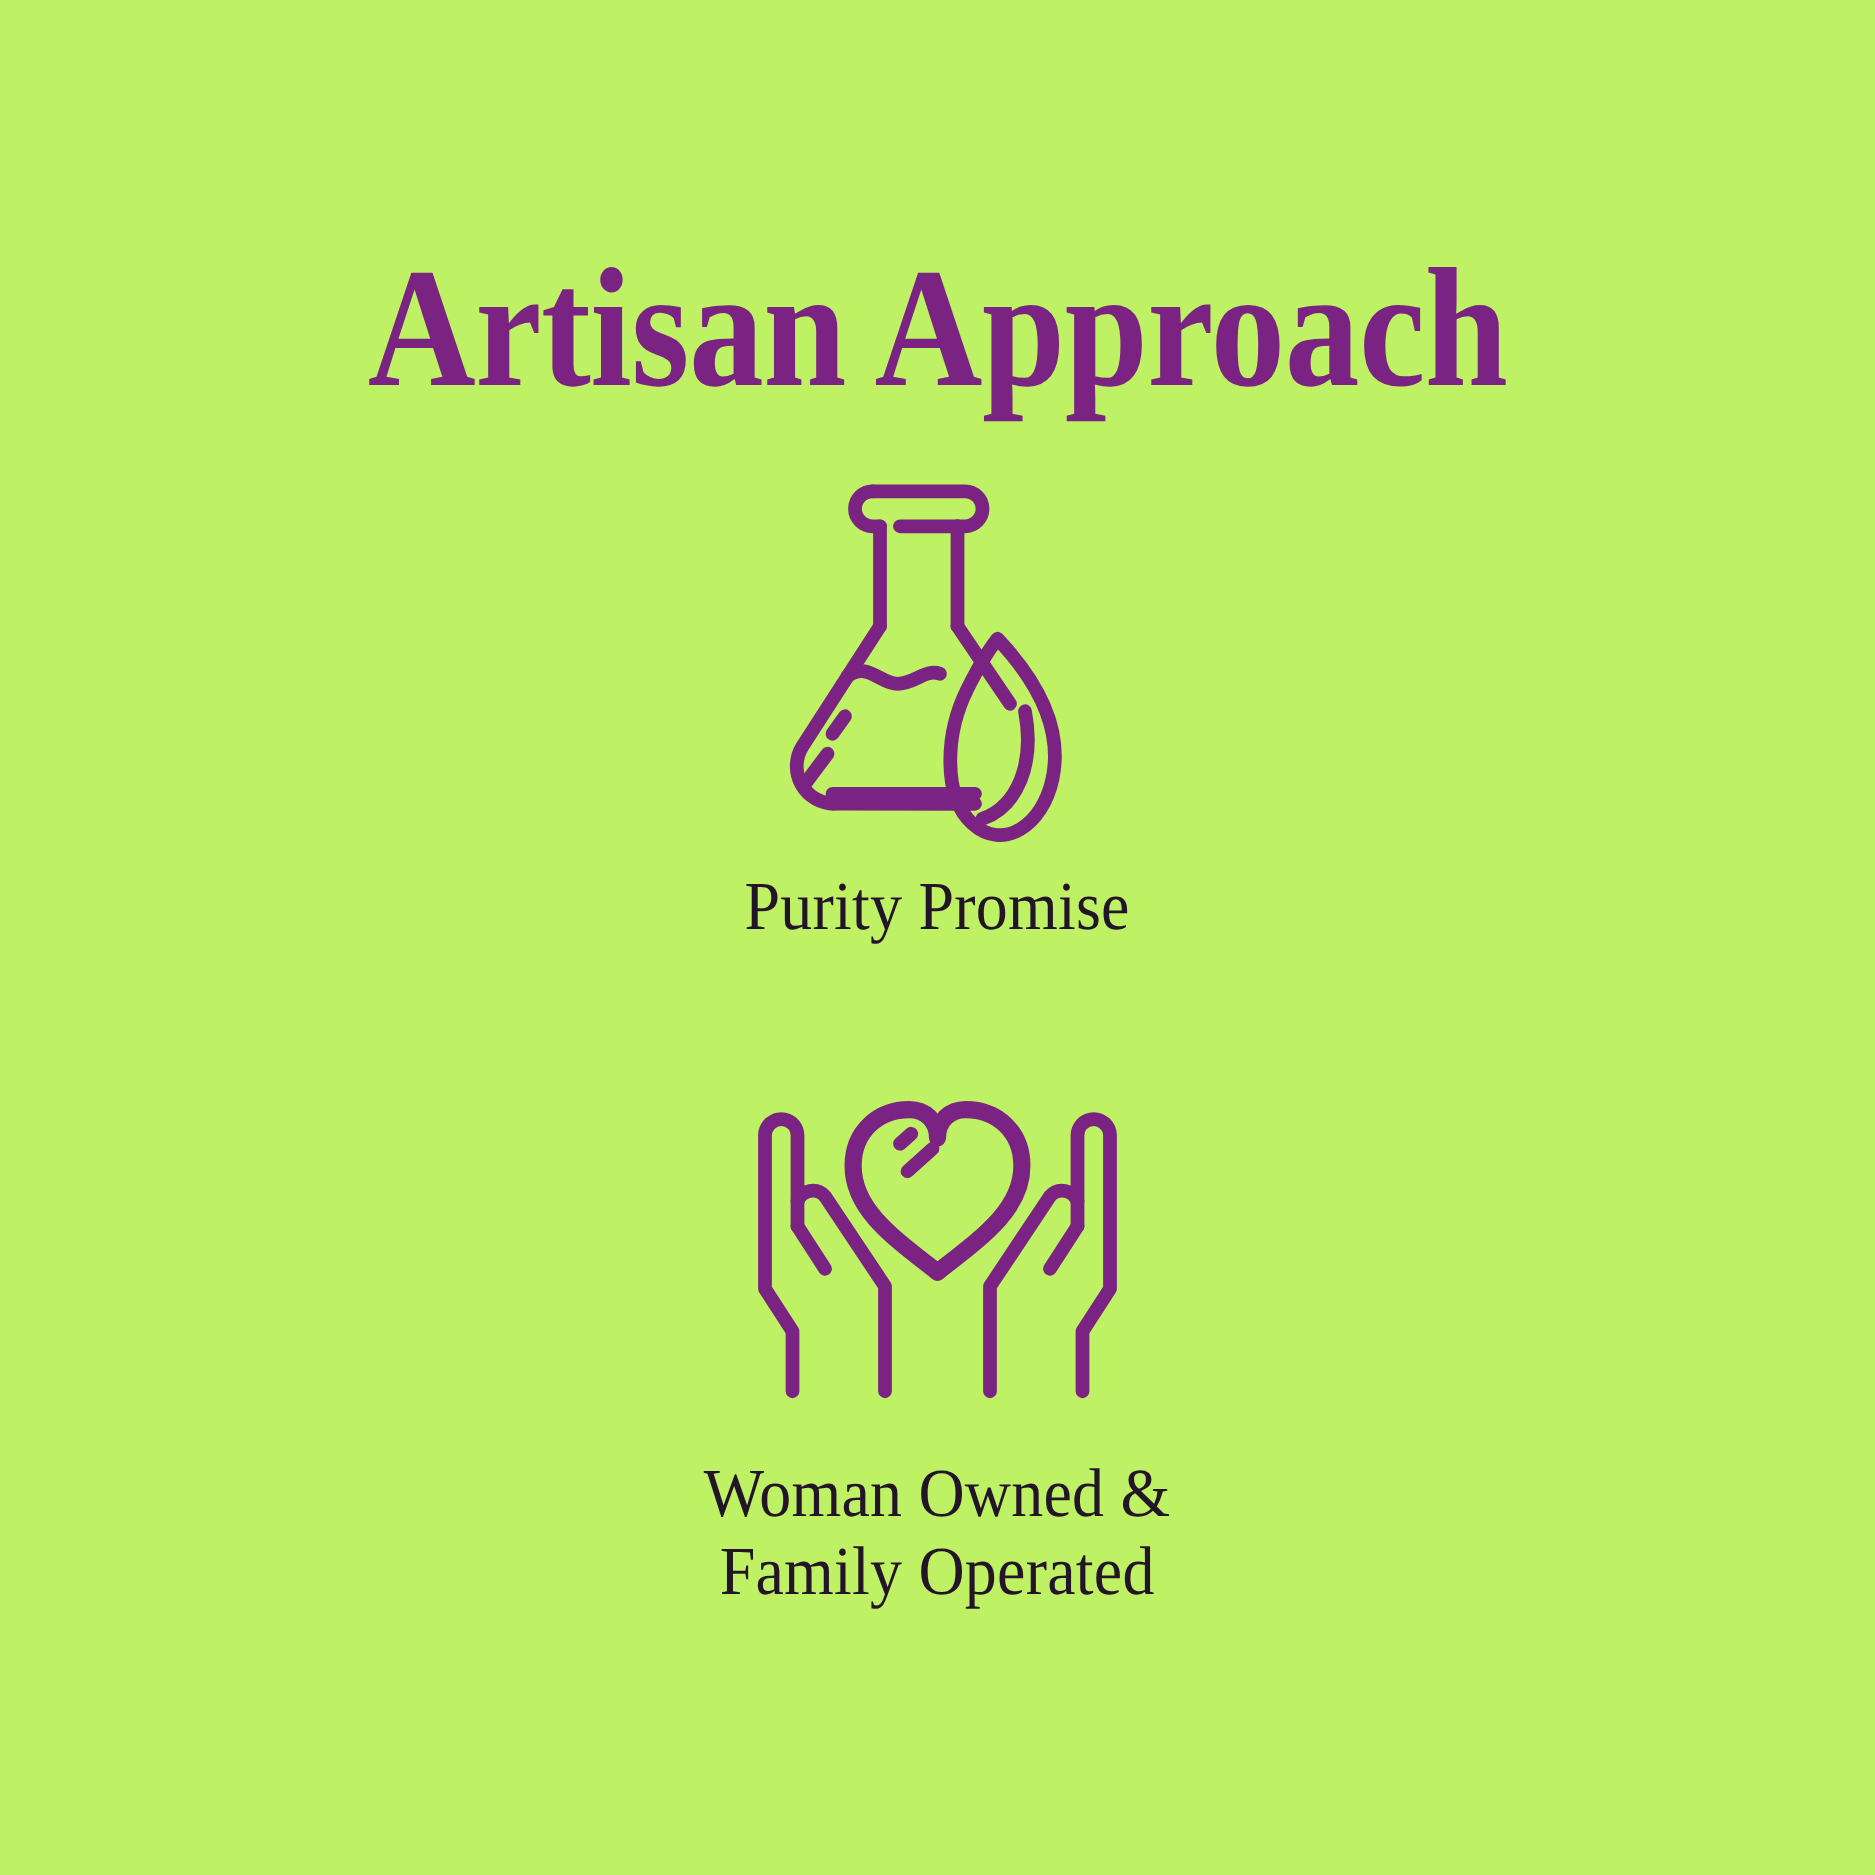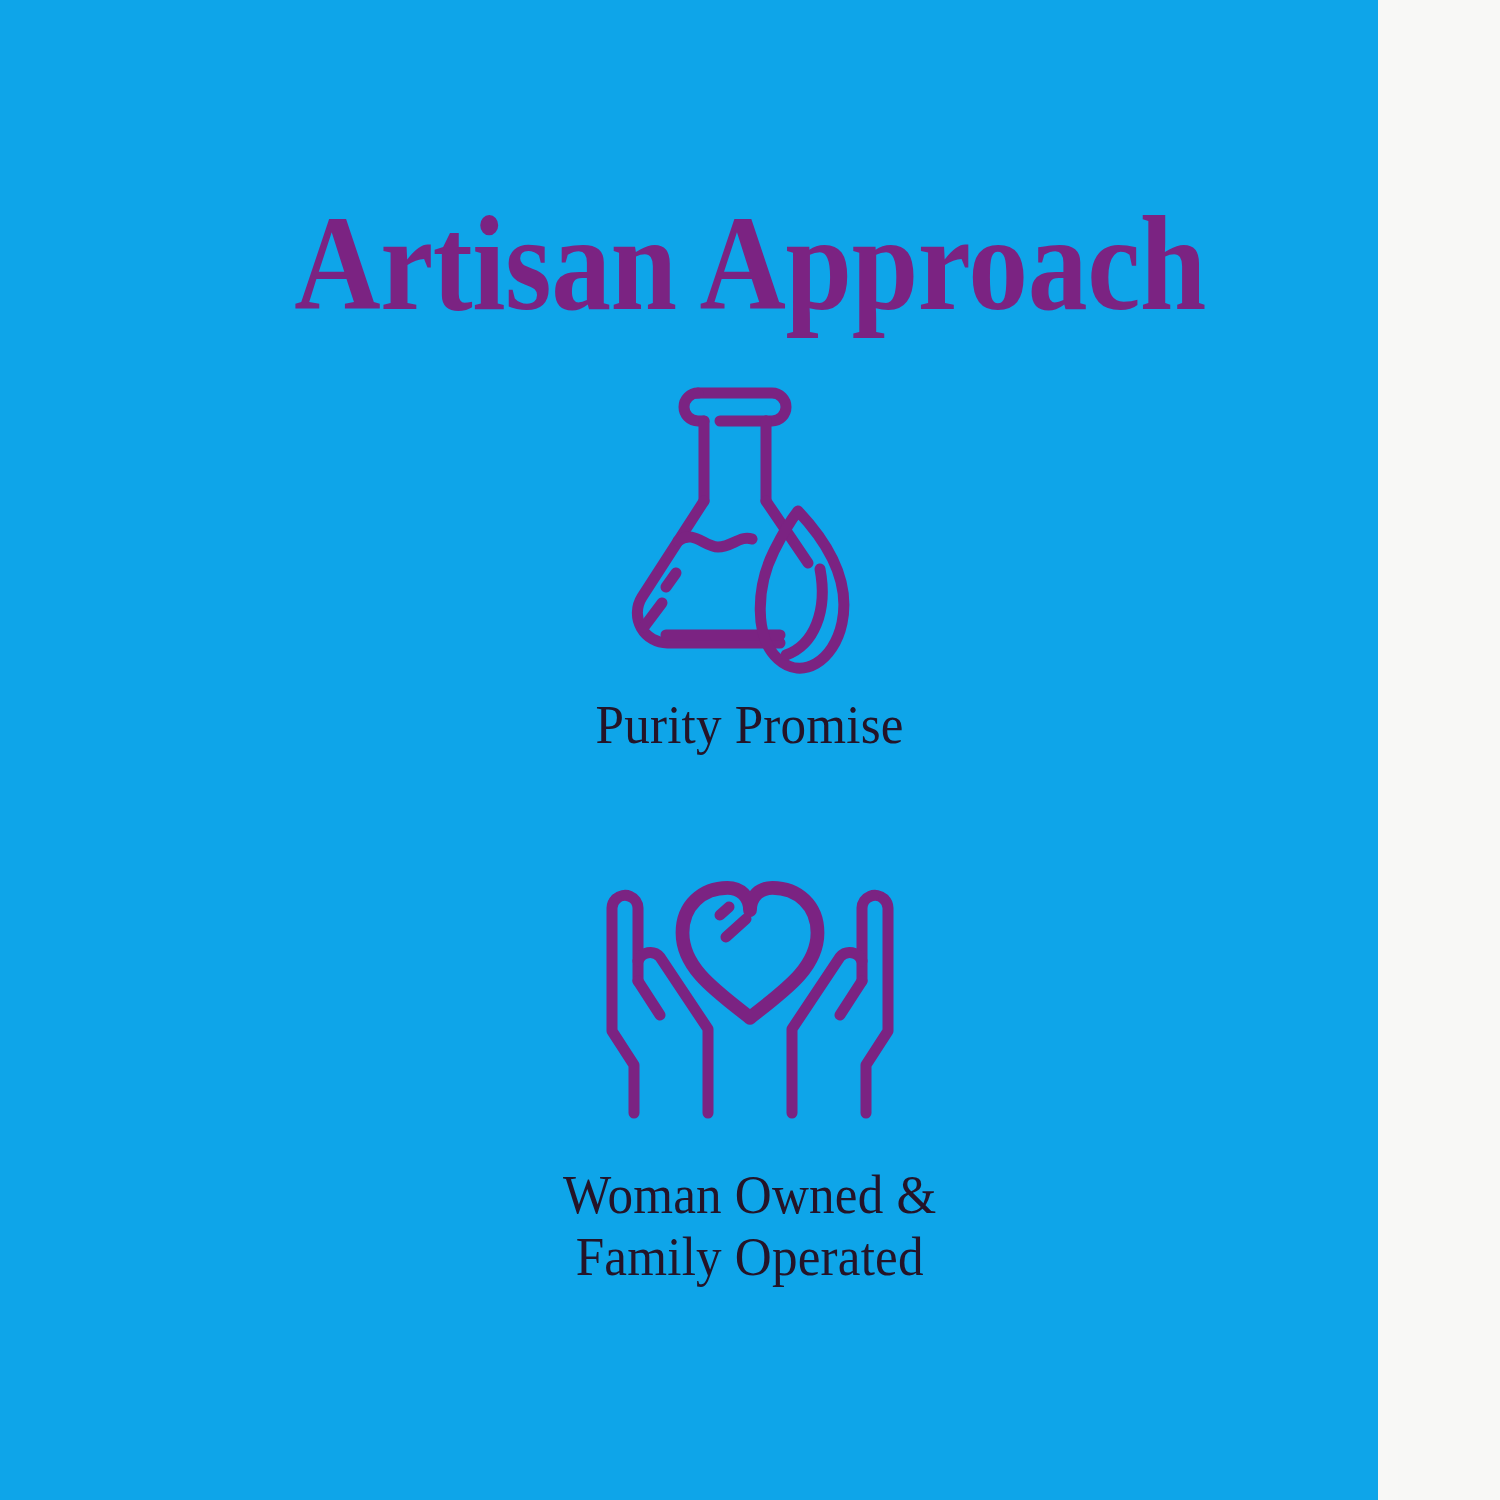--- a/index.html
+++ b/index.html
@@ -8,23 +8,23 @@
   }
   body {
     width: 1500px;
     height: 1500px;
     background: #f8f8f6;
     font-family: "Liberation Serif", "DejaVu Serif", serif;
     overflow: hidden;
   }
   .page {
     position: relative;
-    width: 1378px;
+    width: 1500px;
     height: 1500px;
-    background: #0ea5e9;
+    background: #bef264;
     box-sizing: border-box;
   }
 
   
   .title-wrap {
     position: absolute;
     top: 104px;
     left: 0;
     width: 1500px;
     text-align: center;

